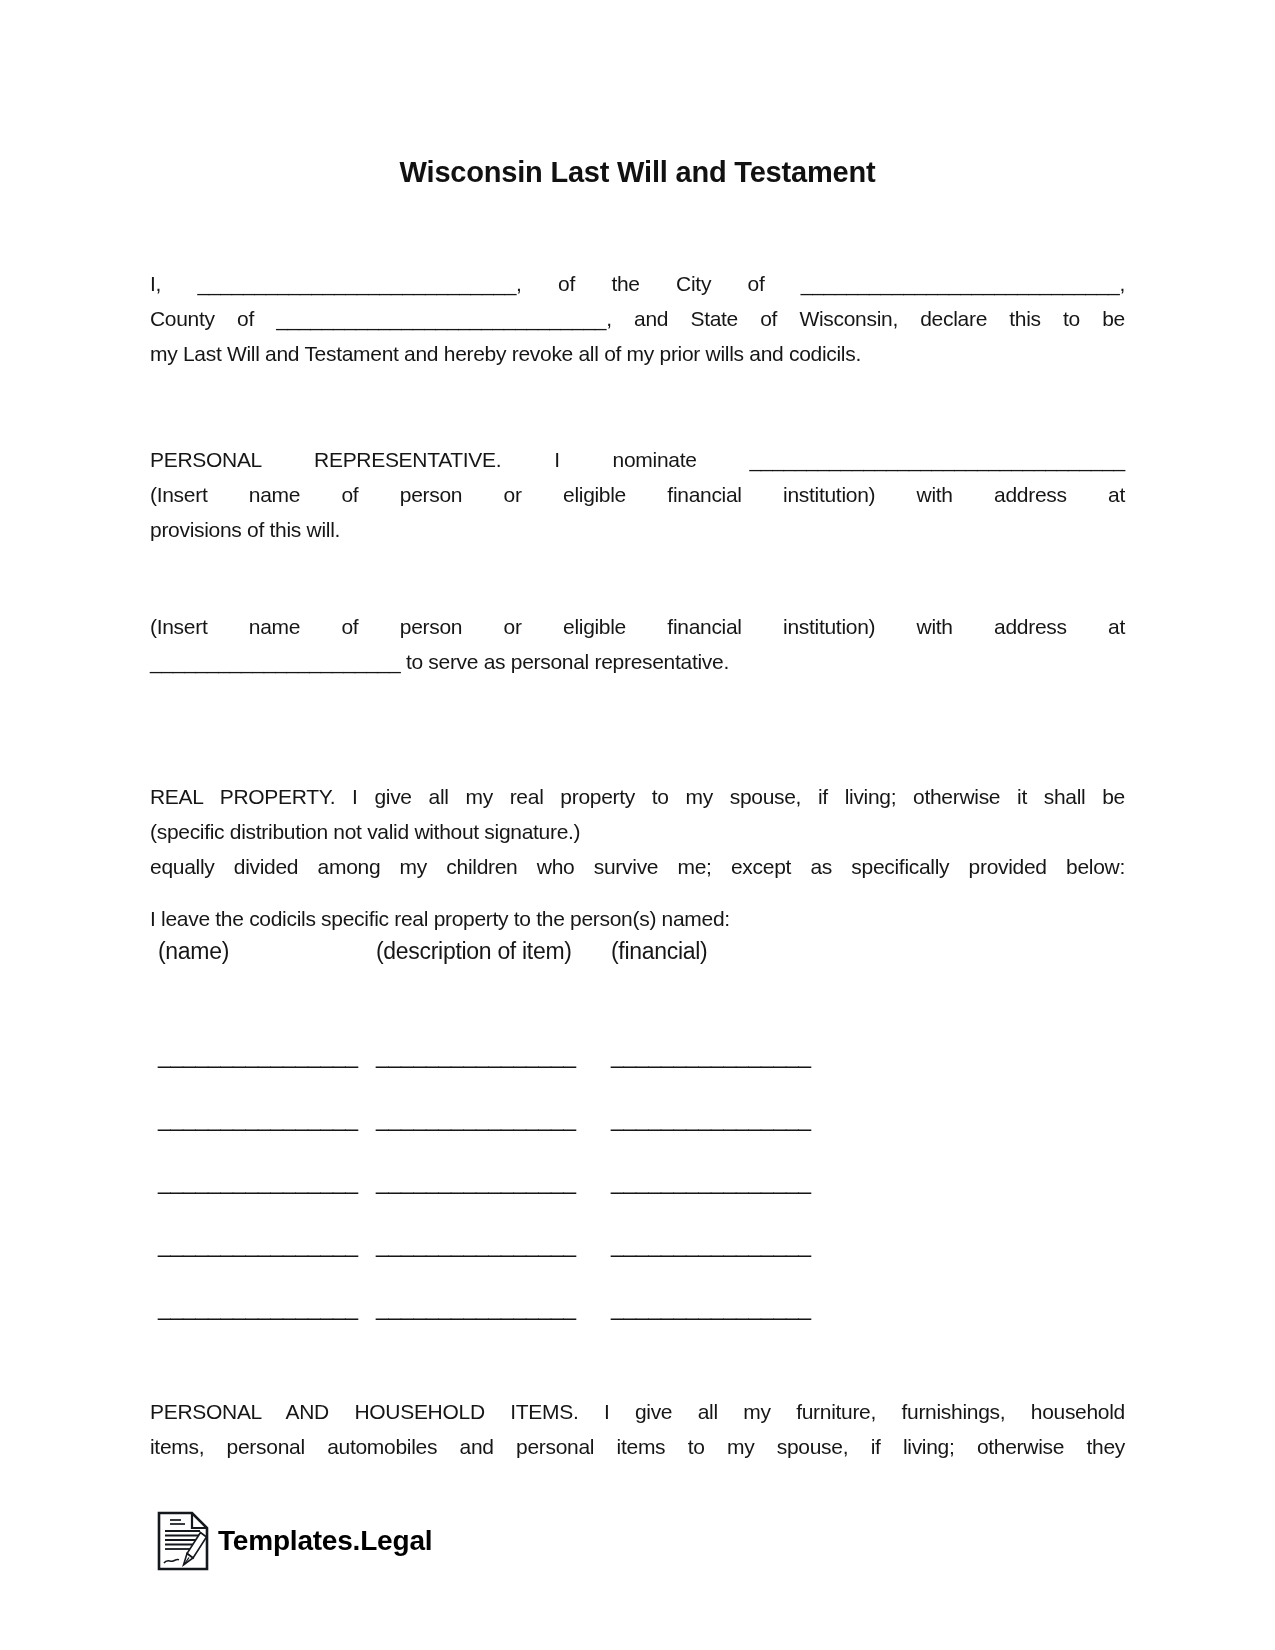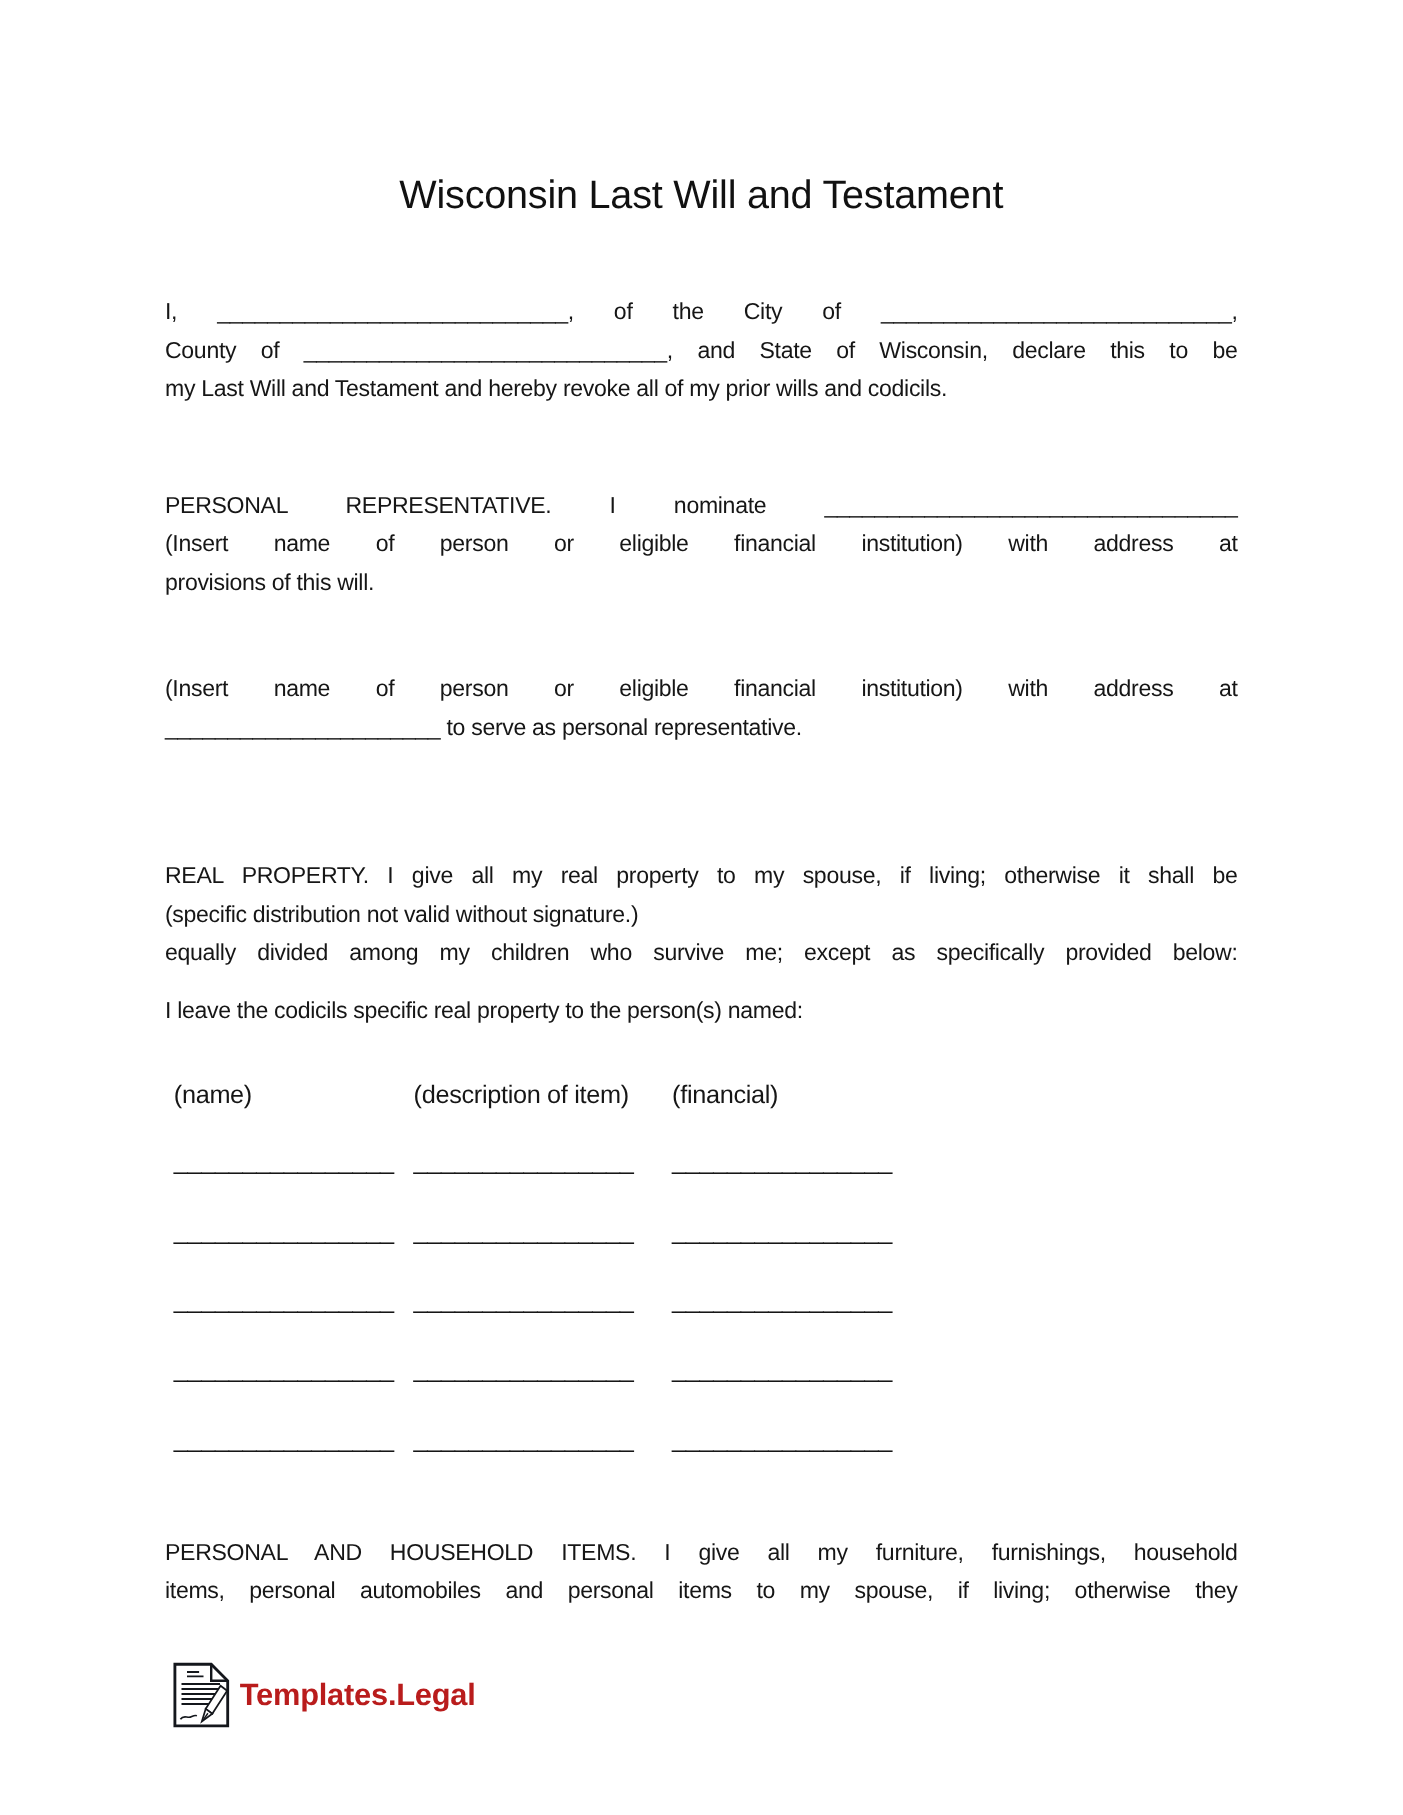--- a/index.html
+++ b/index.html
@@ -3,41 +3,41 @@
 <meta charset="utf-8">
 <style>
   html,body { margin:0; padding:0; background:#e9e9e9; }
   .page {
     position:relative; width:1275px; height:1650px; margin:0 auto;
     background:#ffffff; overflow:hidden;
     font-family:"Liberation Sans", sans-serif; color:#161616;
   }
   .title {
     position:absolute; left:150px; width:975px; top:156px;
-    font-size:36px; font-weight:normal; text-align:center; letter-spacing:-0.2px;
+    font-size:29px; font-weight:bold; text-align:center; letter-spacing:-0.2px;
     color:#111111;
   }
   .block { position:absolute; left:150px; width:975px; }
   .line  {
     font-size:21px; line-height:35px; letter-spacing:-0.3px;
     text-align:justify; text-align-last:justify; -moz-text-align-last:justify;
     white-space:normal;
   }
   .line.left { text-align:left; text-align-last:left; -moz-text-align-last:left; }
   .b { font-weight:normal; }
   .trow { position:absolute; left:150px; width:975px; height:35px; }
   .trow span {
     position:absolute; top:0; font-size:23px; line-height:35px;
     letter-spacing:-0.3px; white-space:pre;
   }
   .c1 { left:8px; }  .c2 { left:226px; }  .c3 { left:461px; }
   .logo-icon { position:absolute; left:157px; top:1511px; width:52px; height:60px; }
   .logo-text {
     position:absolute; left:218px; top:1524px; font-size:28px; line-height:34px;
-    font-weight:bold; color:#b91c1c; letter-spacing:-0.2px;
+    font-weight:bold; color:#000000; letter-spacing:-0.2px;
   }
 </style>
 </head>
 <body>
 
 <div class="page">
 
   <div class="title">Wisconsin Last Will and Testament</div>
 
   <div class="block" style="top:266px">
@@ -60,21 +60,21 @@
   <div class="block" style="top:779px">
     <div class="line"><span class="b">REAL PROPERTY.</span><span> I give all my real property to my spouse, if living; otherwise it shall be</span></div>
     <div class="line left">(specific distribution not valid without signature.)</div>
     <div class="line">equally divided among my children who survive me; except as specifically provided below:</div>
   </div>
 
   <div class="block" style="top:901px">
     <div class="line left">I leave the codicils specific real property to the person(s) named:</div>
   </div>
 
-  <div class="trow" style="top:978px">
+  <div class="trow" style="top:934px">
     <span class="c1">(name)</span>
     <span class="c2">(description of item)</span>
     <span class="c3">(financial)</span>
   </div>
 
   <div class="trow" style="top:1038px">
     <span class="c1">________________</span>
     <span class="c2">________________</span>
     <span class="c3">________________</span>
   </div>

